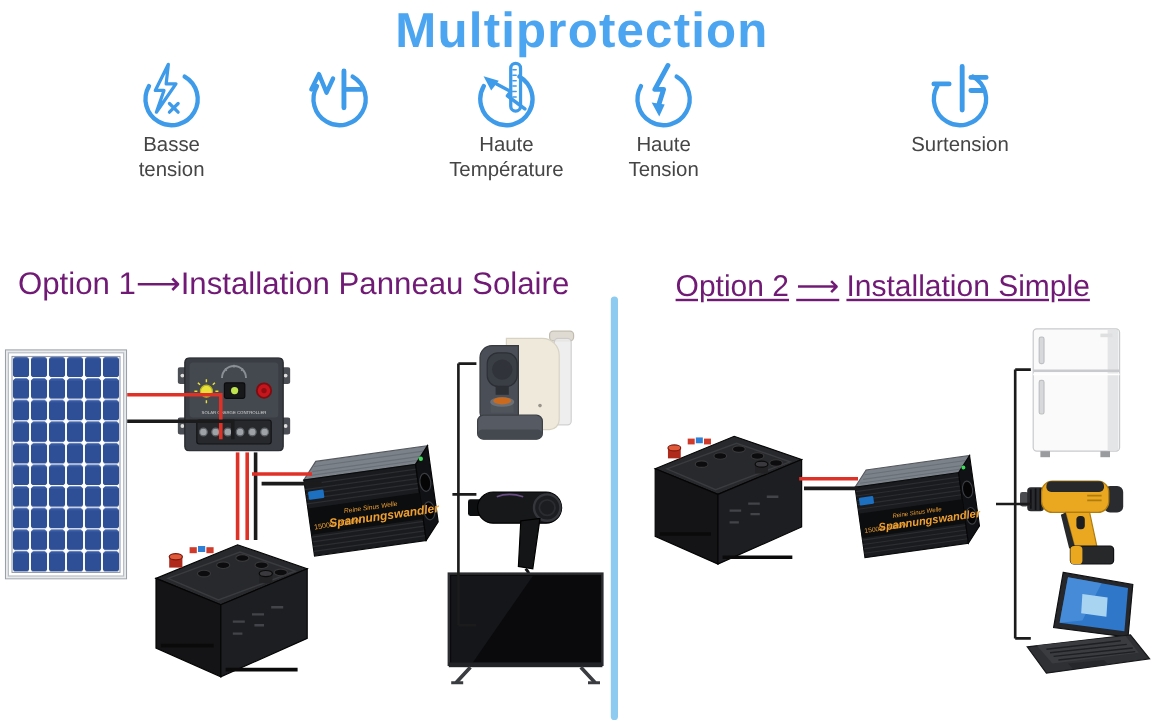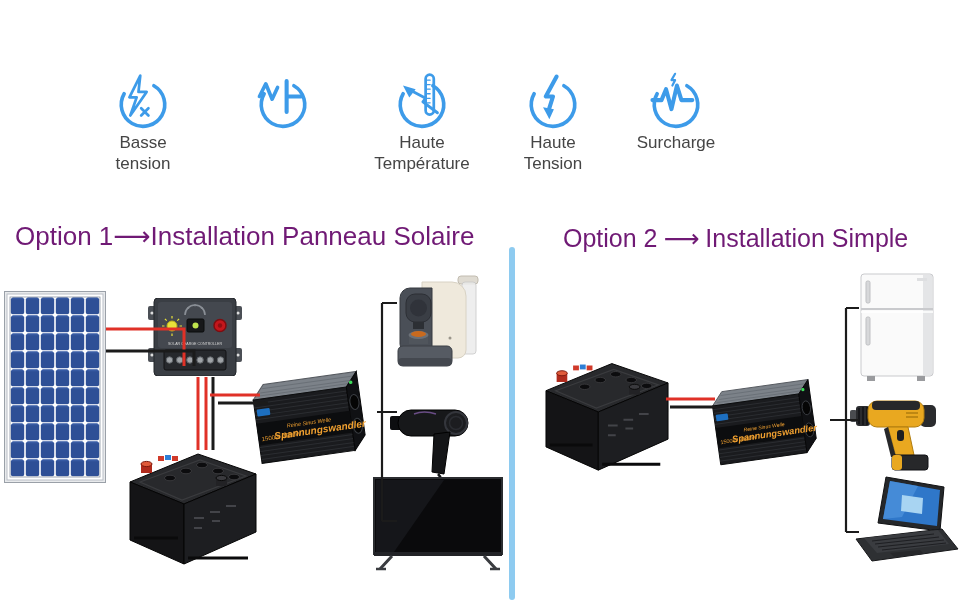--- a/index.html
+++ b/index.html
@@ -1,38 +1,39 @@
 <!DOCTYPE html>
 <html><head>
 <meta charset="utf-8">
 <style>
   html,body{margin:0;padding:0;background:#fff;}
   .stage{position:relative;width:970px;height:600px;background:#fff;overflow:hidden;
          font-family:"Liberation Sans","DejaVu Sans",sans-serif;}
   .title{position:absolute;top:2px;left:0;width:100%;text-align:center;
          font-size:41px;font-weight:bold;letter-spacing:1px;color:#4BA5F0;}
-  .prot{position:absolute;top:72px;width:150px;text-align:center;}
+  .prot{position:absolute;top:50px;width:150px;text-align:center;}
   .prot svg{display:block;margin:0 auto;}
   .prot-label{display:block;margin-top:2px;font-size:17px;line-height:1.25;
               color:#454545;white-space:pre-line;}
   .heading{position:absolute;font-size:26px;color:#701a75;white-space:nowrap;}
   #opt1-heading{left:15px;top:221px;}
-  #opt2-heading{left:563px;top:224px;font-size:25px;}
+  #opt2-heading{left:563px;top:224px;font-size:25px;text-decoration:underline;}
   #opt2-heading .arrow{padding:0 6px;}
   .divider{position:absolute;left:509px;top:247px;width:6px;height:353px;
            background:#8ECBF0;border-radius:3px;}
   .dev{position:absolute;}
   .wires{position:absolute;left:0;top:0;pointer-events:none;}
   .wires polyline,.wires line,.wires path{fill:none;}
 </style>
 </head>
 <body>
 
 <div class="stage">
 
+  <div class="title">Multiprotection</div>
 
   <div class="prot" style="left:68px">
     <svg width="58" height="58" viewBox="0 0 64 64">
       <g stroke="#3D9BE9" stroke-linecap="round" stroke-linejoin="round" fill="none">
         <path d="M44 15.2 A24 24 0 1 1 11.2 24" stroke-width="4"></path>
         <path d="M29 4 L17 28 L25 28 L18 48 L36 22 L27 22 Z" stroke-width="3"></path>
         <path d="M30 40 L38 48 M38 40 L30 48" stroke-width="3"></path>
       </g>
     </svg>
     <span class="prot-label">Basse
@@ -68,31 +69,30 @@
       <g stroke="#3D9BE9" stroke-linecap="round" stroke-linejoin="round" fill="none">
         <path d="M44 15.2 A24 24 0 1 1 11.2 24" stroke-width="4"></path>
         <polyline points="36,5 24,27 32,27 27,43" stroke-width="4.5"></polyline>
         <polygon points="21,39 28,52 33,41" fill="#3D9BE9" stroke="none"></polygon>
       </g>
     </svg>
     <span class="prot-label">Haute
 Tension</span>
   </div>
 
-  <div class="prot" style="left:601px">
-    <svg width="58" height="58" viewBox="0 0 64 64">
-      <g stroke="#3D9BE9" stroke-linecap="round" stroke-linejoin="round" fill="none">
-        <path d="M44 15.2 A24 24 0 1 1 11.2 24" stroke-width="4"></path>
-        <polyline points="6,31 16,31 21,19 27,41 33,15 38,31 50,31" stroke-width="4.5"></polyline>
-        <path d="M31 2 L27 9 L31 9 L28 15" stroke-width="2.4"></path>
-      </g>
-    </svg>
-    <span class="prot-label">Surcharge</span>
-  </div>
-
+
+  <div class="prot" style="left:725px">
+    <svg width="58" height="58" viewBox="0 0 64 64">
+      <g stroke="#3D9BE9" stroke-linecap="round" stroke-linejoin="round" fill="none">
+        <path d="M44 15.2 A24 24 0 1 1 11.2 24" stroke-width="4"></path>
+        <path d="M34 6 V46 M8 22 H22 M42 16 H56 M42 28 H54" stroke-width="4.5"></path>
+      </g>
+    </svg>
+    <span class="prot-label">Surtension</span>
+  </div>
 
   <div class="heading" id="opt1-heading">
     <span>Option 1</span><span class="arrow">⟶</span><span>Installation Panneau Solaire</span>
   </div>
   <div class="heading" id="opt2-heading">
     <span>Option 2</span><span class="arrow">⟶</span><span>Installation Simple</span>
   </div>
 
   <div class="divider"></div>
 

